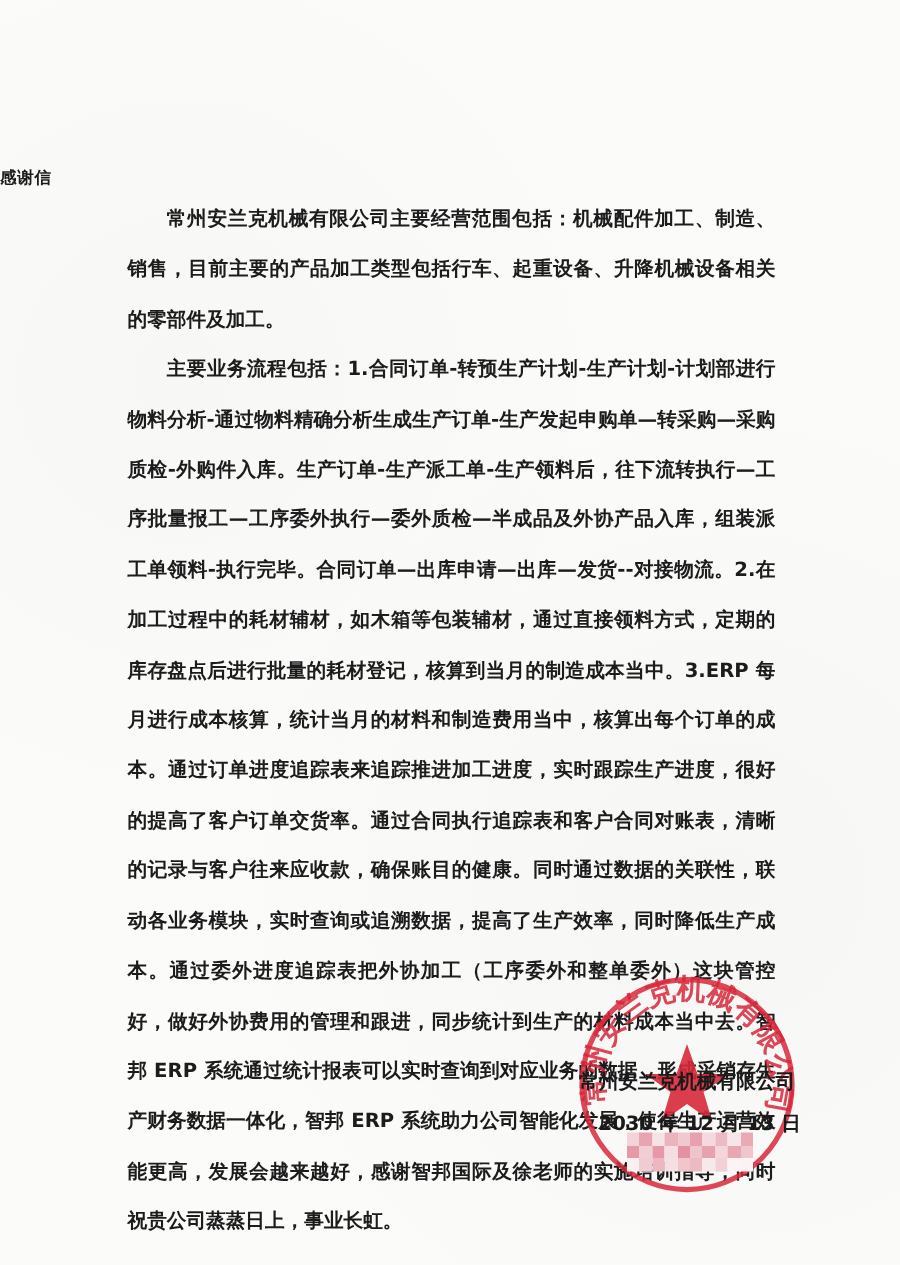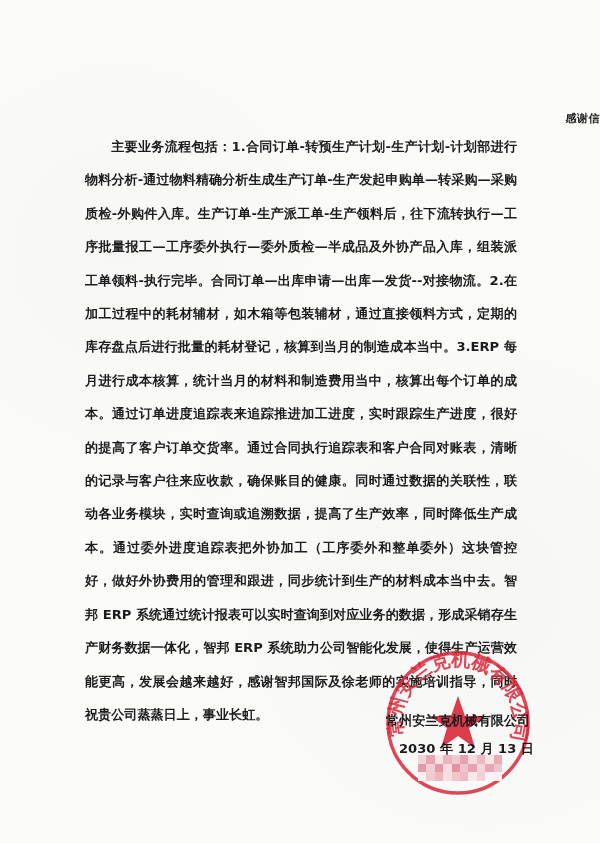--- a/index.html
+++ b/index.html
@@ -12,21 +12,21 @@
   }
   .page {
     position: absolute; inset: 0;
     background:
       radial-gradient(circle at 20% 30%, rgba(0,0,0,0.015) 0, transparent 40%),
       radial-gradient(circle at 80% 70%, rgba(0,0,0,0.02) 0, transparent 45%),
       #fbfbfa;
   }
   .title {
     position: absolute; left: 0; width: 600px; top: 111px;
-    text-align: right; font-size: 11px; font-weight: bold; letter-spacing: 0.5px;
+    text-align: left; font-size: 11px; font-weight: bold; letter-spacing: 0.5px;
   }
   .body-text {
     position: absolute; left: 85px; width: 432px; top: 130px;
     font-size: 13.1px; font-weight: bold; line-height: 33.4px;
     text-align: justify; text-align-last: left;
   }
   .body-text p { margin: 0; text-indent: 2em; }
   .body-text p + p { margin-top: 0; }
   .stamp {
     position: absolute; left: 383px; top: 648px; width: 150px; height: 150px;
@@ -45,20 +45,21 @@
   .mosaic span { display: block; }
 </style>
 </head>
 <body>
 
 <div class="page">
 
   <div class="title">感谢信</div>
 
   <div class="body-text">
+    <p>常州安兰克机械有限公司主要经营范围包括：机械配件加工、制造、销售，目前主要的产品加工类型包括行车、起重设备、升降机械设备相关的零部件及加工。</p>
     <p>主要业务流程包括：1.合同订单-转预生产计划-生产计划-计划部进行物料分析-通过物料精确分析生成生产订单-生产发起申购单—转采购—采购质检-外购件入库。生产订单-生产派工单-生产领料后，往下流转执行—工序批量报工—工序委外执行—委外质检—半成品及外协产品入库，组装派工单领料-执行完毕。合同订单—出库申请—出库—发货--对接物流。2.在加工过程中的耗材辅材，如木箱等包装辅材，通过直接领料方式，定期的库存盘点后进行批量的耗材登记，核算到当月的制造成本当中。3.ERP 每月进行成本核算，统计当月的材料和制造费用当中，核算出每个订单的成本。通过订单进度追踪表来追踪推进加工进度，实时跟踪生产进度，很好的提高了客户订单交货率。通过合同执行追踪表和客户合同对账表，清晰的记录与客户往来应收款，确保账目的健康。同时通过数据的关联性，联动各业务模块，实时查询或追溯数据，提高了生产效率，同时降低生产成本。通过委外进度追踪表把外协加工（工序委外和整单委外）这块管控好，做好外协费用的管理和跟进，同步统计到生产的材料成本当中去。智邦 ERP 系统通过统计报表可以实时查询到对应业务的数据，形成采销存生产财务数据一体化，智邦 ERP 系统助力公司智能化发展，使得生产运营效能更高，发展会越来越好，感谢智邦国际及徐老师的实施培训指导，同时祝贵公司蒸蒸日上，事业长虹。</p>
   </div>
 
   <svg class="stamp" viewBox="0 0 150 150">
     <defs>
       <path id="arc" d="M 22 92 A 56 56 0 1 1 128 92" fill="none"></path>
     </defs>
     <circle cx="75" cy="75" r="70" fill="none" stroke="#d8283a" stroke-width="3.5" opacity="0.85"></circle>
     <text font-family="DejaVu Sans, sans-serif" font-size="19" fill="#d8283a" opacity="0.85" font-weight="bold">
       <textPath href="#arc" startOffset="2%">常州安兰克机械有限公司</textPath>

